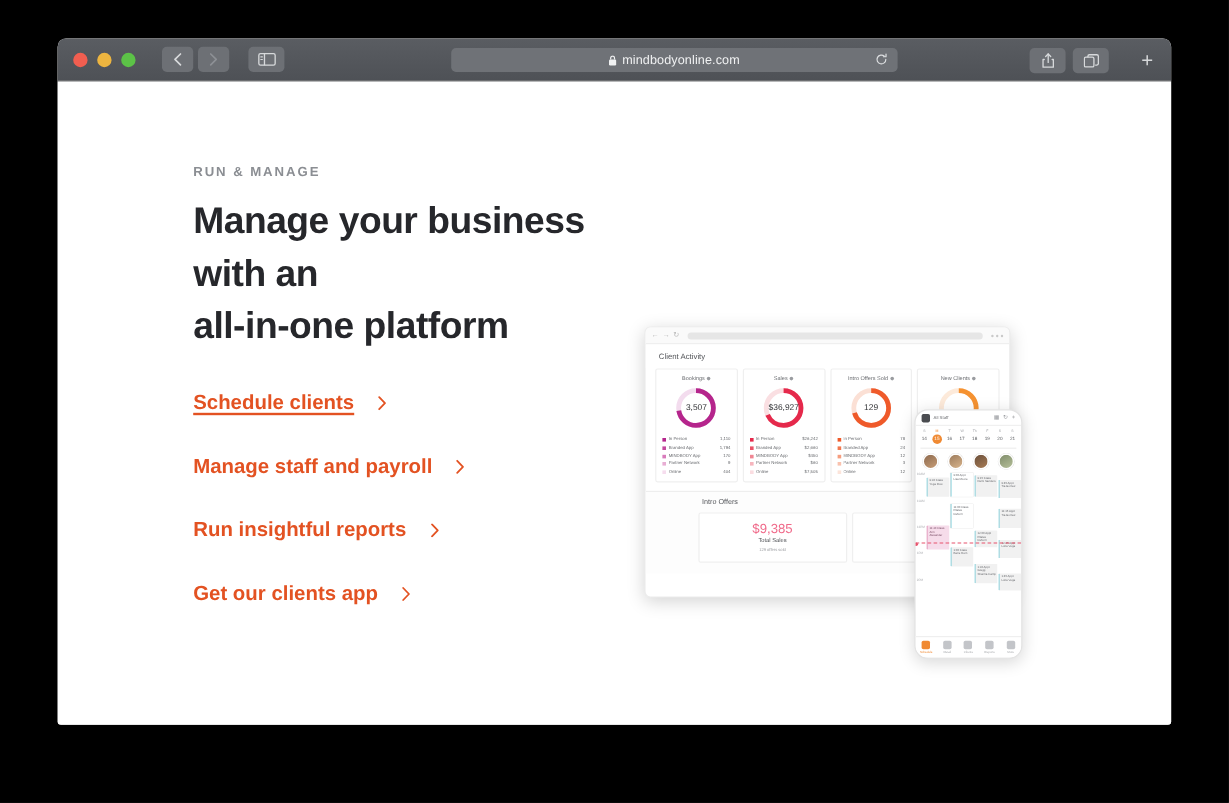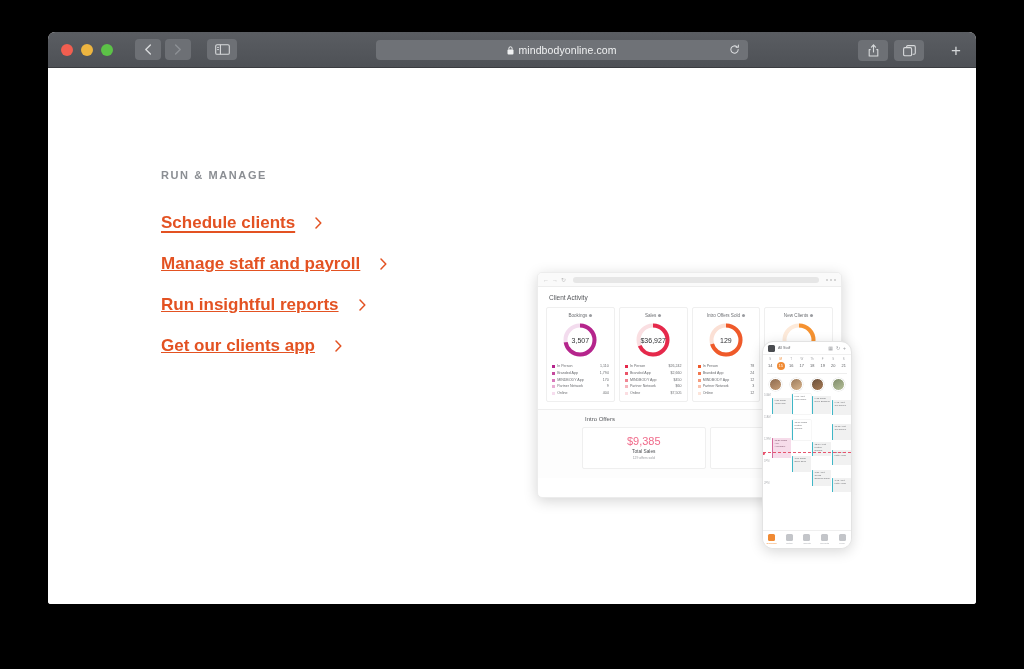--- a/index.html
+++ b/index.html
@@ -78,21 +78,21 @@
     display: flex; align-items: center; justify-content: center;
     color: #d5d7d9; font-size: 17px; font-weight: 300;
     line-height: 1;
   }
 
   
   .page { position: relative; width: 100%; height: 536px; background: #fff; }
 
   .content-left {
     position: absolute;
-    left: 113px; top: 101px;
+    left: 113px; top: 70px;
     width: 360px;
   }
   .eyebrow {
     font-size: 11px;
     letter-spacing: 1.6px;
     color: #8b8e93;
     font-weight: 700;
     margin-bottom: 12px;
   }
   h1.headline {
@@ -107,28 +107,28 @@
     font-size: 14.5px;
     line-height: 1.72;
     color: #4e5055;
     width: 330px;
   }
 
   .link-list { margin-top: 32px; }
   .cta-link {
     display: flex; align-items: center;
     gap: 20px;
-    margin-bottom: 21px;
+    margin-bottom: 33px;
     color: #e35222;
     font-size: 17px;
     font-weight: 700;
     cursor: pointer;
     width: fit-content;
   }
-  .cta-link .label { white-space: nowrap; text-decoration: underline; }
+  .cta-link .label { white-space: nowrap; }
   .cta-link.active .label {
     text-decoration: underline;
     text-underline-offset: 3px;
     text-decoration-thickness: 1.5px;
   }
   .chev { display: block; flex: none; }
 
   
   .dash {
     position: absolute;
@@ -361,20 +361,25 @@
       </div>
     </div>
 
     <div class="newtab-btn">+</div>
   </div>
 
   <div class="page">
 
     <div class="content-left">
       <div class="eyebrow">RUN &amp; MANAGE</div>
+      <h1 class="headline">
+        <span>Manage your business</span><br>
+        <span>with an</span><br>
+        <span>all-in-one platform</span>
+      </h1>
 
       <div class="link-list">
         <a class="cta-link active">
           <span class="label">Schedule clients</span>
           <svg class="chev" width="7" height="12" viewBox="0 0 7 12">
             <path d="M1 1 L5.8 6 L1 11" stroke="#e35222" stroke-width="1.5" fill="none" stroke-linecap="round" stroke-linejoin="round"></path>
           </svg>
         </a>
         <a class="cta-link">
           <span class="label">Manage staff and payroll</span>

